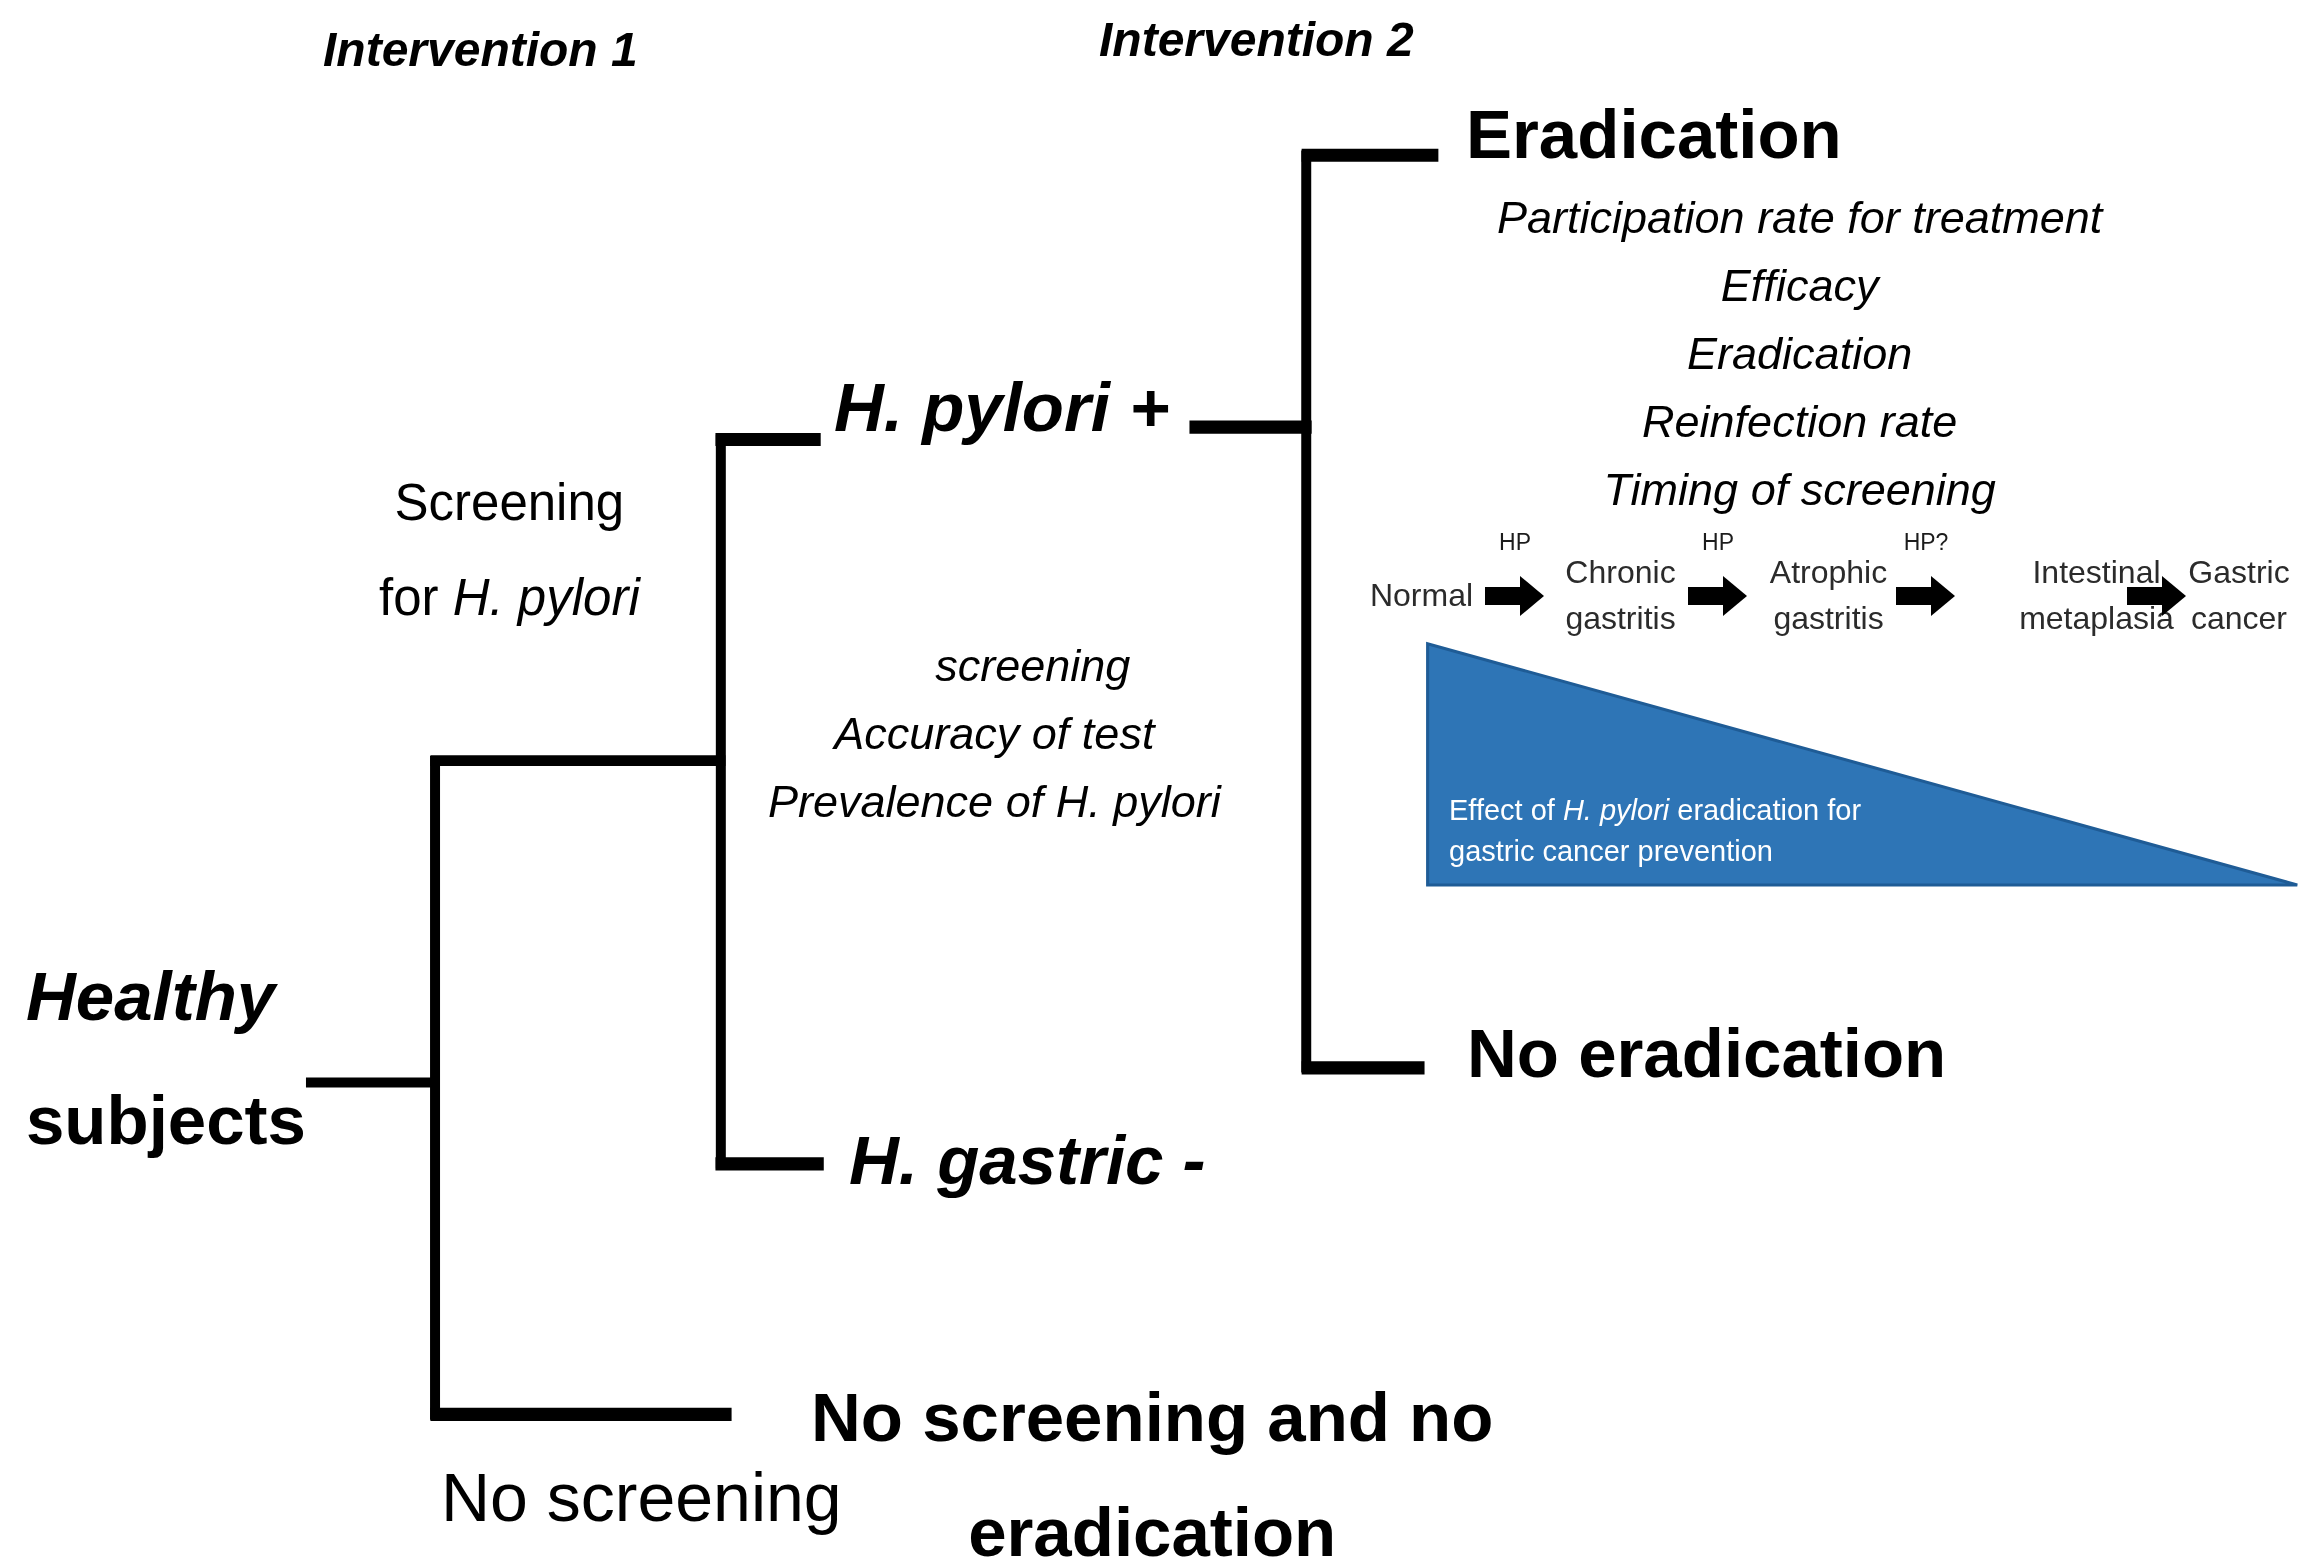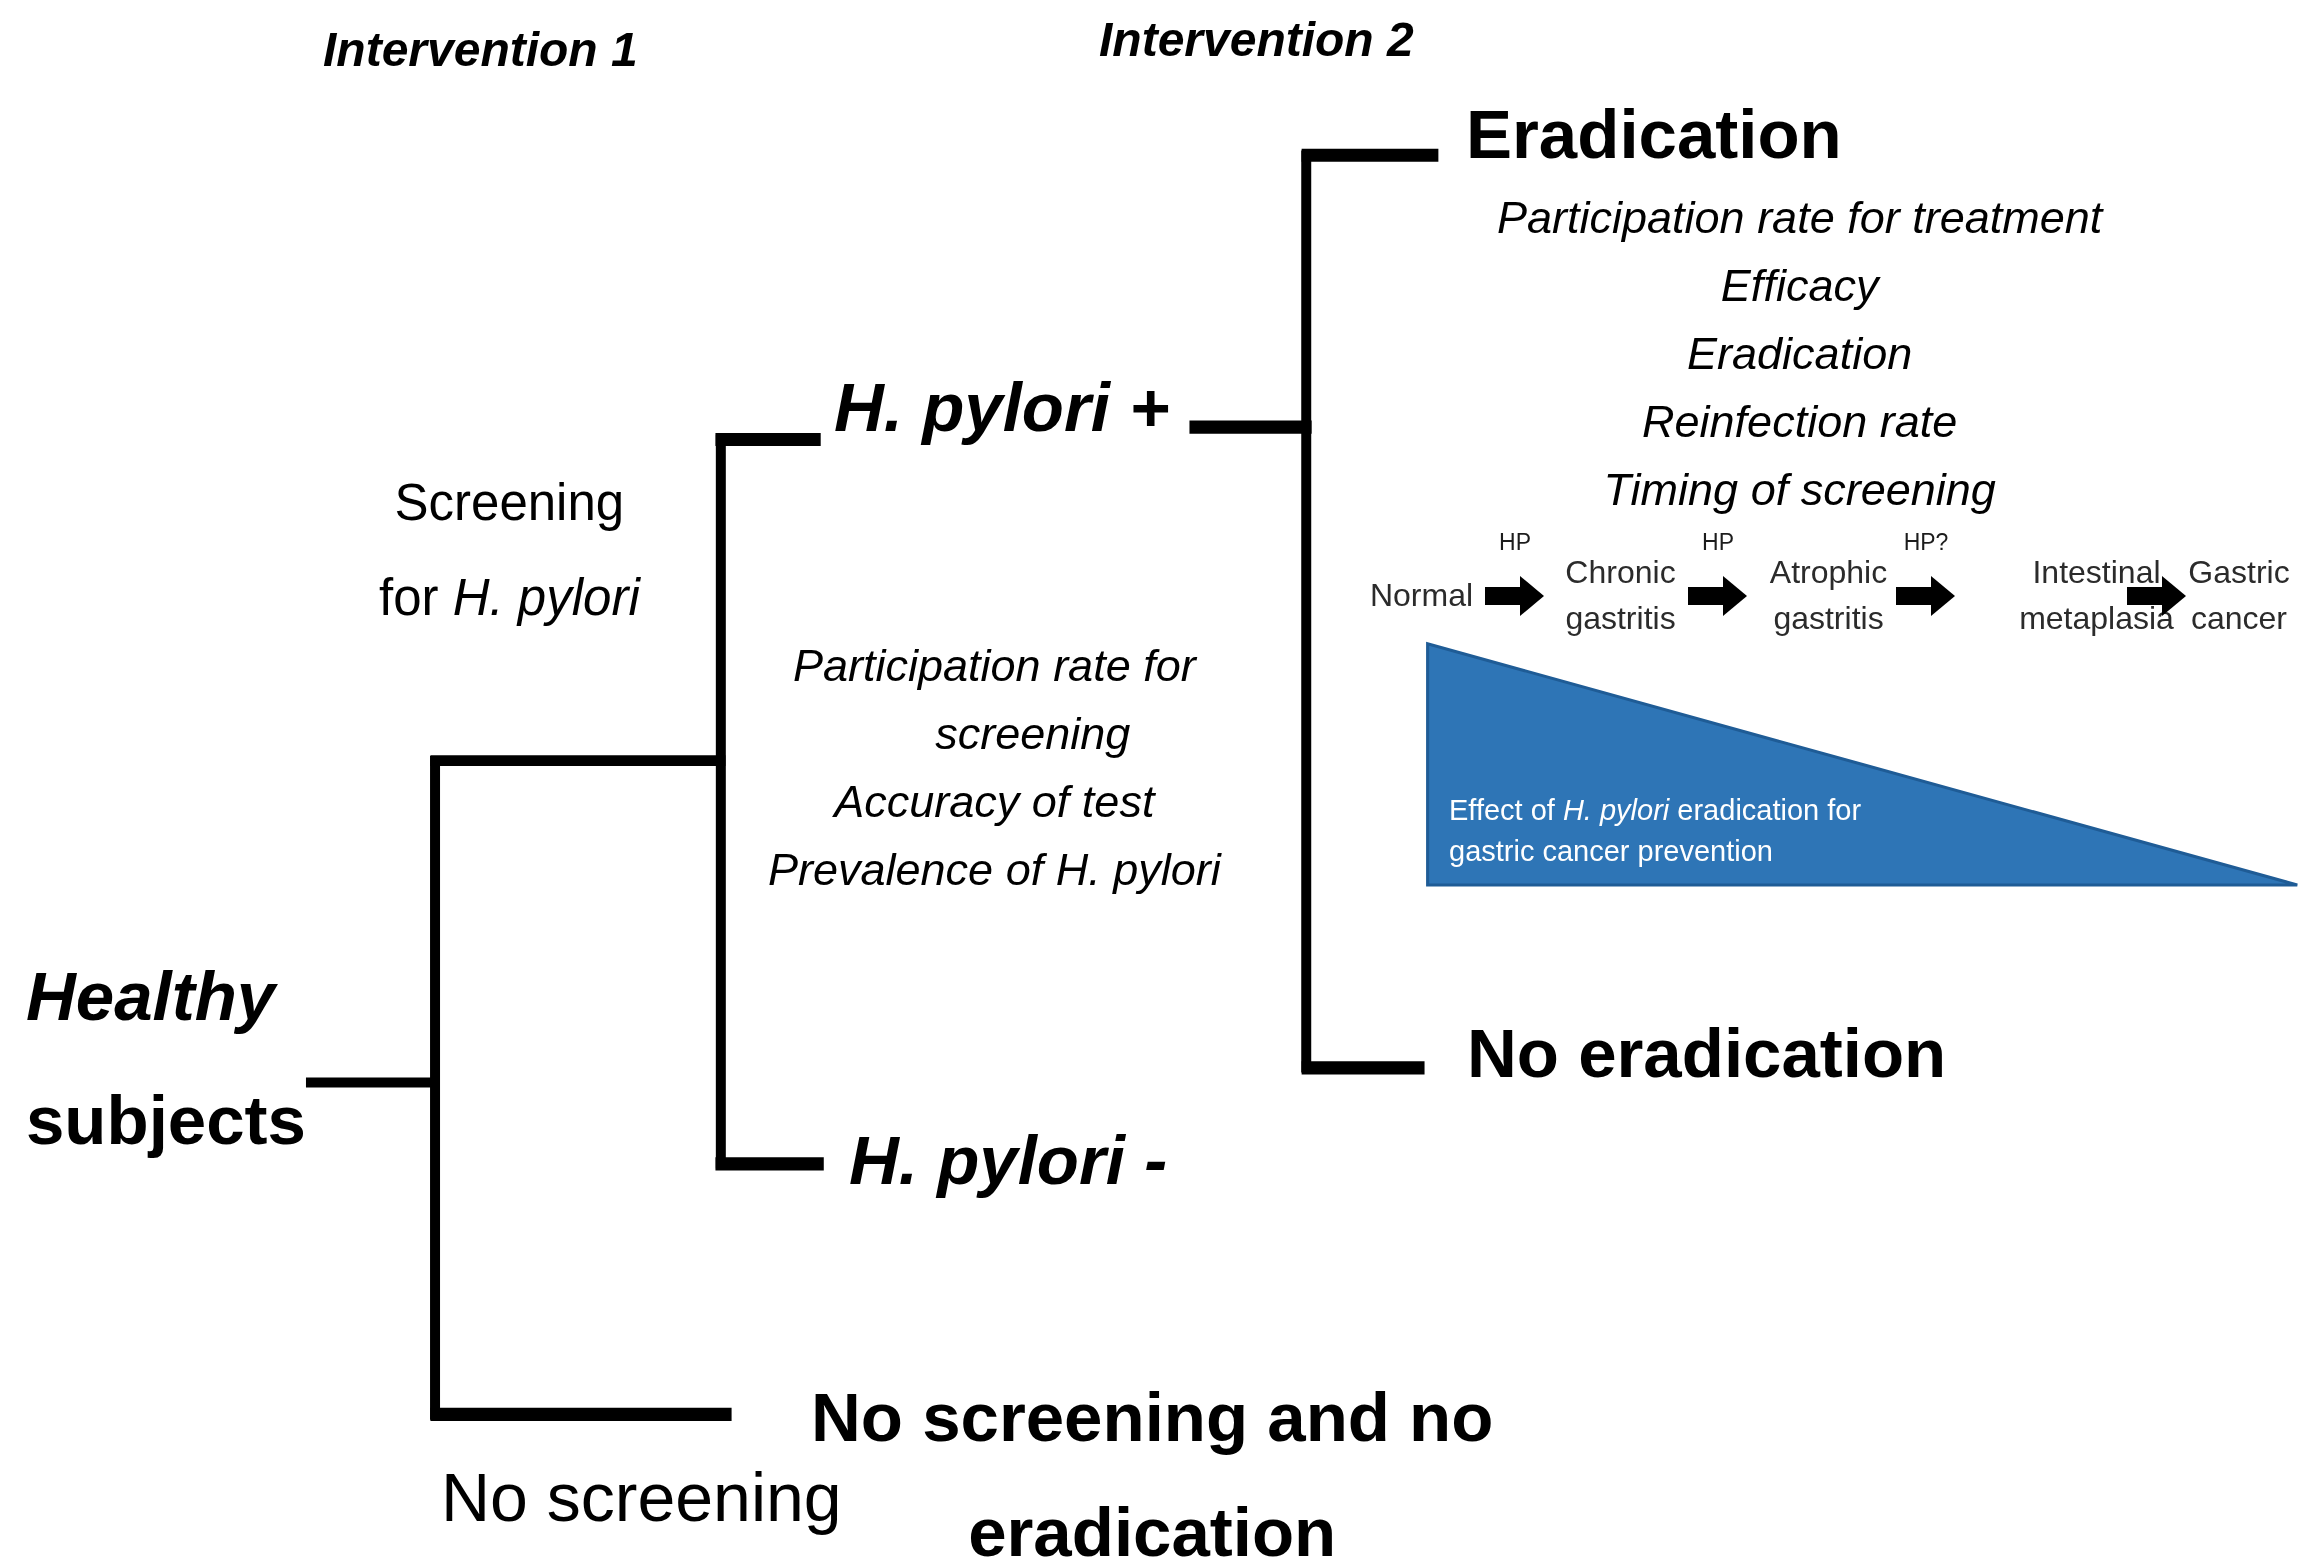--- a/index.html
+++ b/index.html
@@ -81,28 +81,27 @@
 
   <div class="txt bigit" style="left:26px;top:956px;">Healthy</div>
   <div class="txt big" style="left:26px;top:1080px;">subjects</div>
 
   <div class="txt side" style="left:379px;top:455px;">
     <div>Screening</div>
     <div><span>for </span><i>H. pylori</i></div>
   </div>
 
   <div class="txt factors" style="left:768px;top:632px;">
-    <div>Participation rate for</div>
     <div class="indent">screening</div>
     <div>Accuracy of test</div>
     <div>Prevalence of H. pylori</div>
   </div>
 
   <div class="txt bigit" style="left:834px;top:367px;">H. pylori +</div>
-  <div class="txt bigit" style="left:849px;top:1120px;">H. pylori -</div>
+  <div class="txt bigit" style="left:849px;top:1120px;">H. gastric -</div>
 
   <div class="txt big" style="left:1466px;top:94px;">Eradication</div>
   <div class="txt big" style="left:1467px;top:1013px;">No eradication</div>
   <div class="txt big" style="left:811px;top:1360px;line-height:115px;">
     <div>No screening and no</div>
     <div>eradication</div>
   </div>
 
   <div class="txt" style="left:394px;top:1458px;font-size:68px;margin-left:47px;">No screening</div>
 

